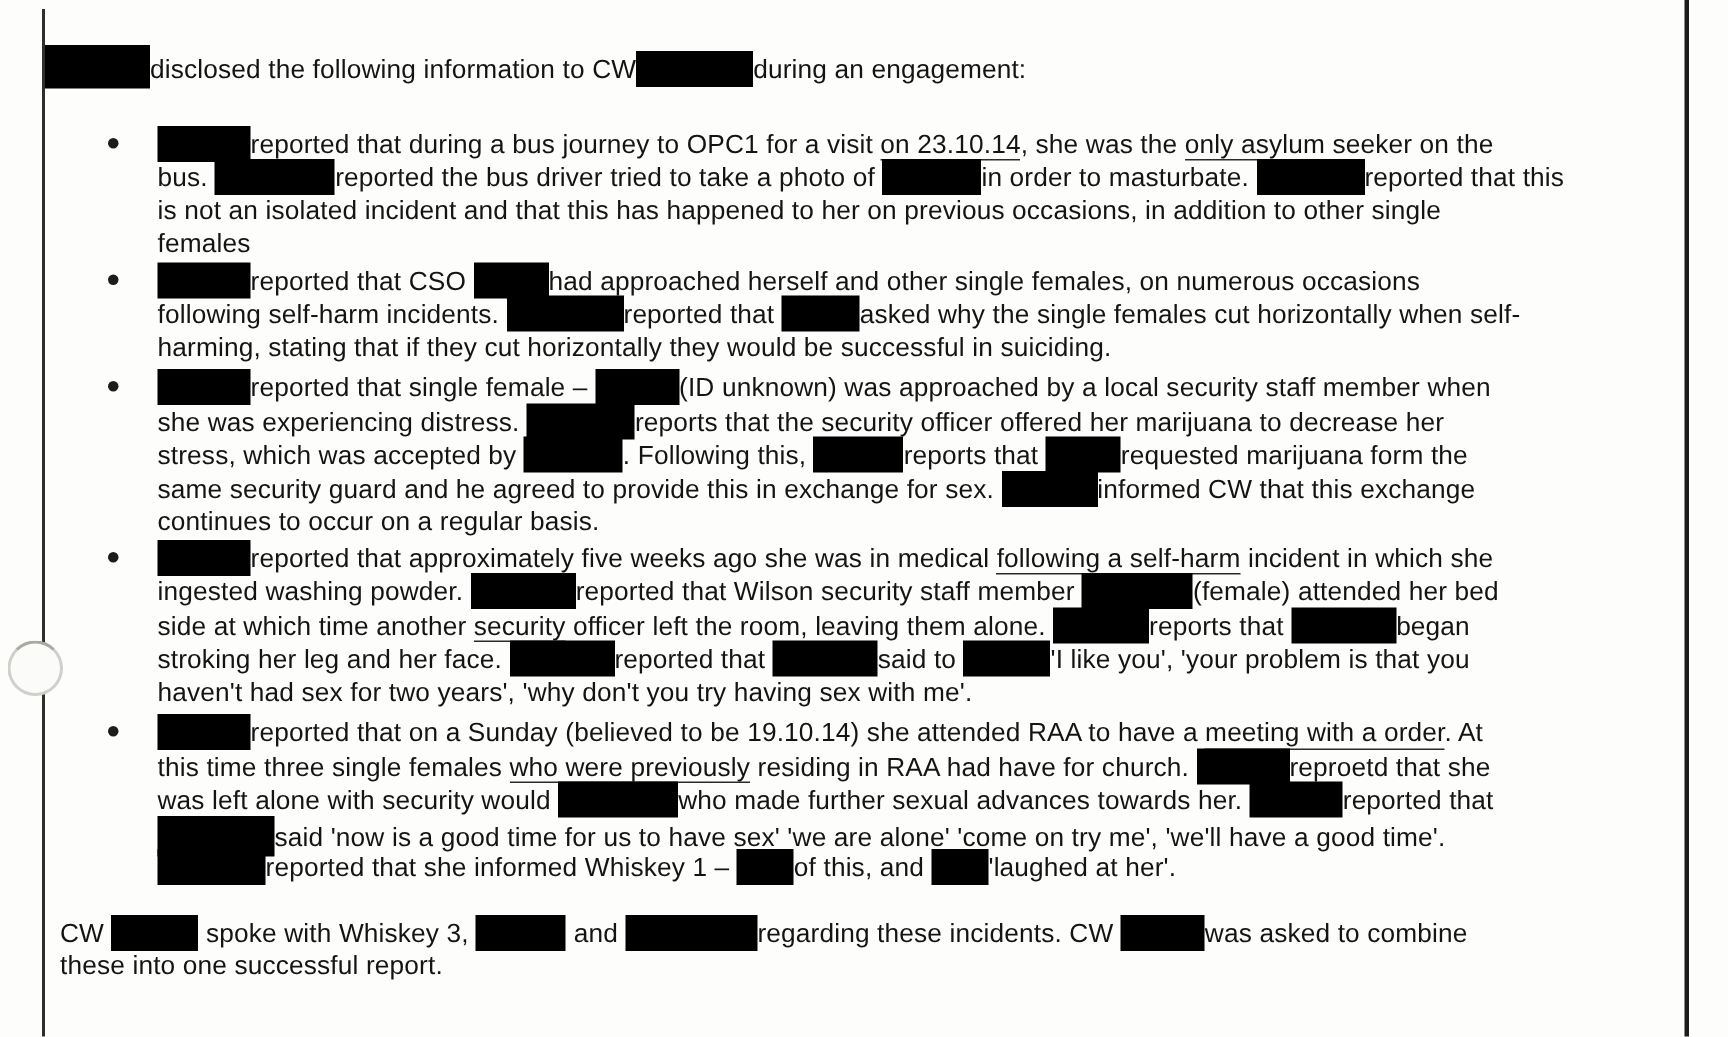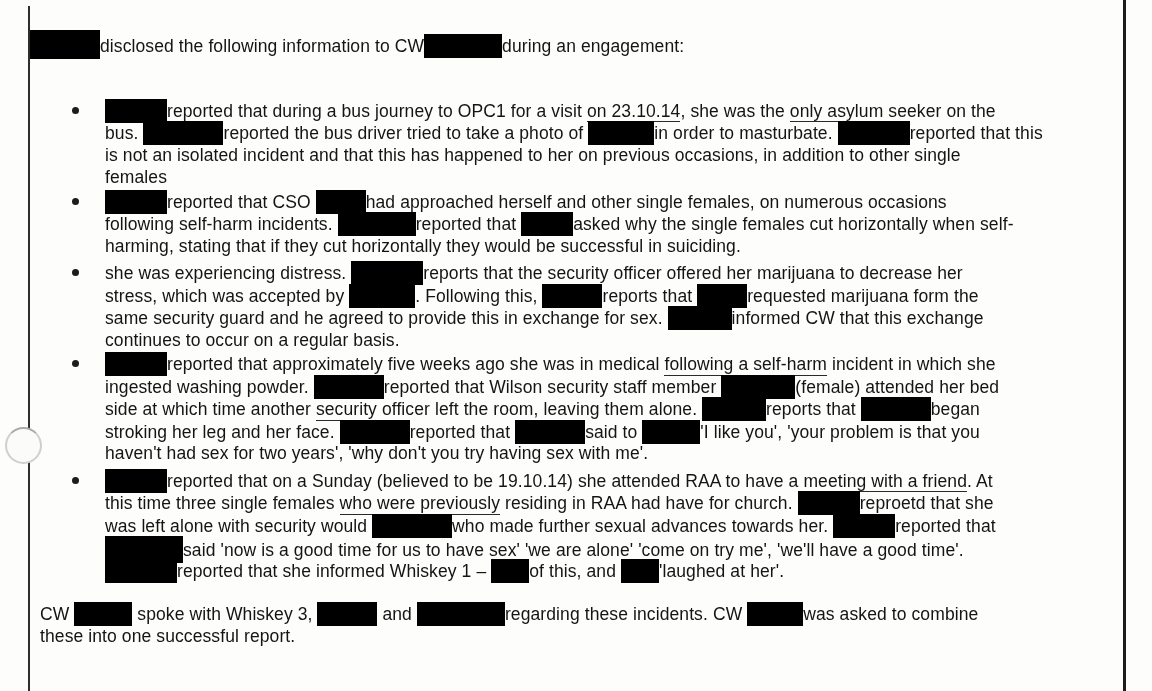--- a/index.html
+++ b/index.html
@@ -62,51 +62,52 @@
 <body>
 
 <div class="page">
   <div class="rule-left"></div>
   <div class="rule-right"></div>
   <div class="hole-punch"></div>
   <div class="doc-body">
       <div class="block paragraph">
         <div class="line" style="margin-left: -10px;"><span class="redaction" style="width: 70px; height: 29px; vertical-align: -7px; background: rgb(0, 0, 0);"></span><span>disclosed the following information to CW</span><span class="redaction" style="width: 78px; background: rgb(0, 0, 0);"></span><span>during an engagement:</span></div>
       </div>
-      <div class="block bullet" style="margin-top: 46px;">
+      <div class="block bullet" style="margin-top: 31px;">
         <span class="dot"></span>
         <div class="line"><span class="redaction" style="width: 62px; background: rgb(0, 0, 0);"></span><span>reported that during a bus journey to OPC1 for a visit </span><span class="u">on 23.10.14</span><span>, she was the </span><span class="u">only asylum</span><span> seeker on the</span></div>
         <div class="line"><span>bus. </span><span class="redaction" style="width: 80px; background: rgb(0, 0, 0);"></span><span>reported the bus driver tried to take a photo of </span><span class="redaction" style="width: 66px; background: rgb(0, 0, 0);"></span><span>in order to masturbate. </span><span class="redaction" style="width: 72px; background: rgb(0, 0, 0);"></span><span>reported that this</span></div>
         <div class="line"><span>is not an isolated incident and that this has happened to her on previous occasions, in addition to other single</span></div>
         <div class="line"><span>females</span></div>
       </div>
       <div class="block bullet" style="margin-top: 1px;">
         <span class="dot"></span>
         <div class="line"><span class="redaction" style="width: 62px; background: rgb(0, 0, 0);"></span><span>reported that CSO </span><span class="redaction" style="width: 50px; background: rgb(0, 0, 0);"></span><span>had approached herself and other single females, on numerous occasions</span></div>
         <div class="line"><span>following self-harm incidents. </span><span class="redaction" style="width: 78px; background: rgb(0, 0, 0);"></span><span>reported that </span><span class="redaction" style="width: 52px; background: rgb(0, 0, 0);"></span><span>asked why the single females cut horizontally when self-</span></div>
         <div class="line"><span>harming, stating that if they cut horizontally they would be successful in suiciding.</span></div>
       </div>
       <div class="block bullet" style="margin-top: 4px;">
         <span class="dot"></span>
+        <div class="line"><span class="redaction" style="width: 62px; background: rgb(0, 0, 0);"></span><span>reported that single female – </span><span class="redaction" style="width: 56px; background: rgb(0, 0, 0);"></span><span>(ID unknown) was approached by a local security staff member when</span></div>
         <div class="line"><span>she was experiencing distress. </span><span class="redaction" style="width: 72px; background: rgb(0, 0, 0);"></span><span>reports that the security officer offered her marijuana to decrease her</span></div>
         <div class="line"><span>stress, which was accepted by </span><span class="redaction" style="width: 66px; background: rgb(0, 0, 0);"></span><span>. Following this, </span><span class="redaction" style="width: 60px; background: rgb(0, 0, 0);"></span><span>reports that </span><span class="redaction" style="width: 50px; background: rgb(0, 0, 0);"></span><span>requested marijuana form the</span></div>
         <div class="line"><span>same security guard and he agreed to provide this in exchange for sex. </span><span class="redaction" style="width: 64px; background: rgb(0, 0, 0);"></span><span>informed CW that this exchange</span></div>
         <div class="line"><span>continues to occur on a regular basis.</span></div>
       </div>
       <div class="block bullet" style="margin-top: 1px;">
         <span class="dot"></span>
         <div class="line"><span class="redaction" style="width: 62px; background: rgb(0, 0, 0);"></span><span>reported that approximately five weeks ago she was in medical </span><span class="u">following a self-harm</span><span> incident in which she</span></div>
         <div class="line"><span>ingested washing powder. </span><span class="redaction" style="width: 70px; background: rgb(0, 0, 0);"></span><span>reported that Wilson security staff member </span><span class="redaction" style="width: 74px; background: rgb(0, 0, 0);"></span><span>(female) attended her bed</span></div>
         <div class="line"><span>side at which time another </span><span class="u">security</span><span> officer left the room, leaving them alone. </span><span class="redaction" style="width: 64px; background: rgb(0, 0, 0);"></span><span>reports that </span><span class="redaction" style="width: 70px; background: rgb(0, 0, 0);"></span><span>began</span></div>
         <div class="line"><span>stroking her leg and her face. </span><span class="redaction" style="width: 70px; background: rgb(0, 0, 0);"></span><span>reported that </span><span class="redaction" style="width: 70px; background: rgb(0, 0, 0);"></span><span>said to </span><span class="redaction" style="width: 58px; background: rgb(0, 0, 0);"></span><span>'I like you', 'your problem is that you</span></div>
         <div class="line"><span>haven't had sex for two years', 'why don't you try having sex with me'.</span></div>
       </div>
       <div class="block bullet" style="margin-top: 4px;">
         <span class="dot"></span>
-        <div class="line"><span class="redaction" style="width: 62px; background: rgb(0, 0, 0);"></span><span>reported that on a Sunday (believed to be 19.10.14) she attended RAA to have a </span><span class="u">meeting with a friend</span><span>. At</span></div>
+        <div class="line"><span class="redaction" style="width: 62px; background: rgb(0, 0, 0);"></span><span>reported that on a Sunday (believed to be 19.10.14) she attended RAA to have a </span><span class="u">meeting with a order</span><span>. At</span></div>
         <div class="line"><span>this time three single females </span><span class="u">who were previously</span><span> residing in RAA had have for church. </span><span class="redaction" style="width: 62px; background: rgb(0, 0, 0);"></span><span>reproetd that she</span></div>
         <div class="line"><span>was left alone with security would </span><span class="redaction" style="width: 80px; background: rgb(0, 0, 0);"></span><span>who made further sexual advances towards her. </span><span class="redaction" style="width: 62px; background: rgb(0, 0, 0);"></span><span>reported that</span></div>
         <div class="line"><span class="redaction" style="width: 78px; height: 27px; vertical-align: -7px; background: rgb(0, 0, 0);"></span><span>said 'now is a good time for us to have sex' 'we are alone' 'come on try me', 'we'll have a good time'.</span></div>
         <div class="line"><span class="redaction" style="width: 72px; background: rgb(0, 0, 0);"></span><span>reported that she informed Whiskey 1 – </span><span class="redaction" style="width: 38px; background: rgb(0, 0, 0);"></span><span>of this, and </span><span class="redaction" style="width: 38px; background: rgb(0, 0, 0);"></span><span>'laughed at her'.</span></div>
       </div>
       <div class="block paragraph" style="margin-top: 21px;">
         <div class="line"><span>CW </span><span class="redaction" style="width: 58px; background: rgb(0, 0, 0);"></span><span> spoke with Whiskey 3, </span><span class="redaction" style="width: 60px; background: rgb(0, 0, 0);"></span><span> and </span><span class="redaction" style="width: 88px; background: rgb(0, 0, 0);"></span><span>regarding these incidents. CW </span><span class="redaction" style="width: 56px; background: rgb(0, 0, 0);"></span><span>was asked to combine</span></div>
         <div class="line"><span>these into one successful report.</span></div>
       </div>
     </div>

